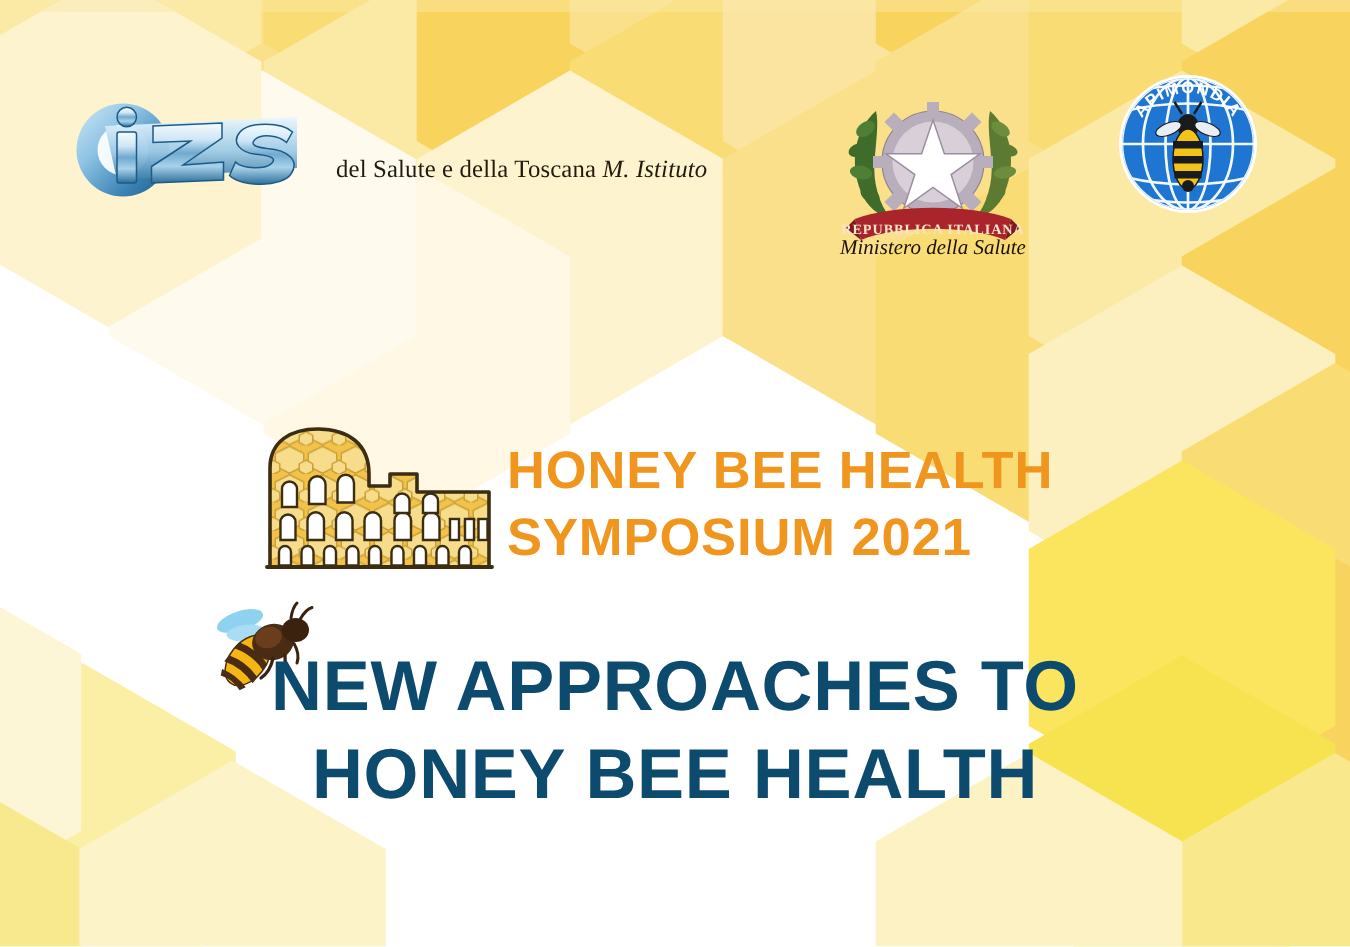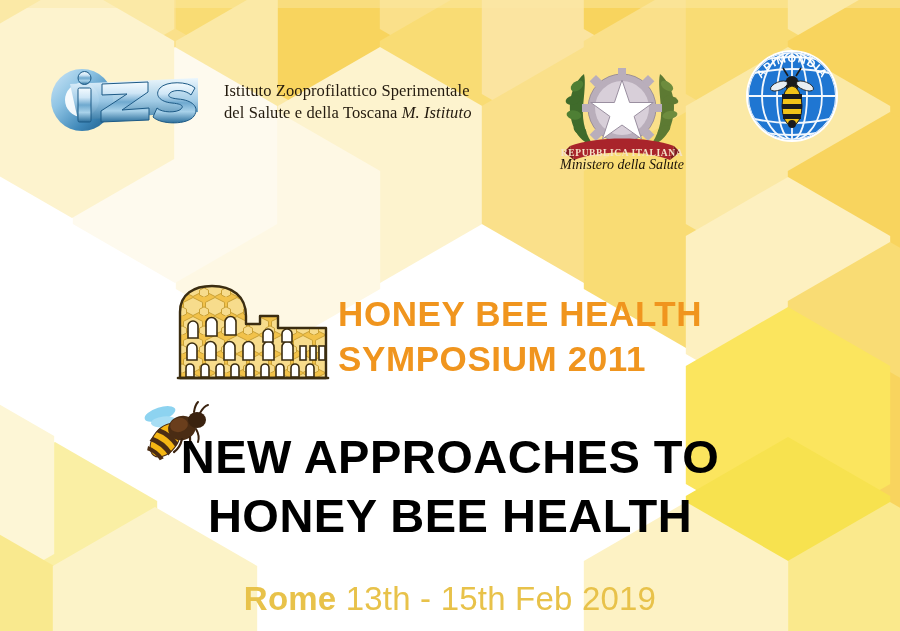--- a/index.html
+++ b/index.html
@@ -77,21 +77,21 @@
 
   
   #bee{
     position:absolute;left:138px;top:400px;
     width:74px;height:66px;
   }
   #main-headline{
     position:absolute;left:0;top:428px;
     width:900px;
     text-align:center;
-    color:#000000;
+    color:#0c4a6e;
     font-family:"Liberation Sans", sans-serif;
     font-weight:bold;
     font-size:47px;
     line-height:1.25;
     letter-spacing:0.5px;
     white-space:nowrap;
   }
   #main-headline .l2{display:block;}
 
   
@@ -199,21 +199,21 @@
 
       <rect x="30" y="30" width="13" height="34" rx="1.5" fill="url(#izsMetal)" stroke="#1d5a86" stroke-width="1"></rect>
       <circle cx="36.5" cy="20" r="6.5" fill="url(#izsMetal)" stroke="#1d5a86" stroke-width="1"></circle>
       <path d="M54 26 L100 24 L100 34 L74 52 L101 50 L101 62 L53 64 L53 53 L79 36 L54 37 Z" fill="url(#izsMetal)" stroke="#1d5a86" stroke-width="1"></path>
       <path d="M147 30 C140 23 118 23 112 30 C106 37 112 44 124 45 C134 46 136 48 133 51
                C129 55 114 55 109 50 L105 59 C113 67 140 67 146 58 C152 49 144 42 130 41
                C121 40 119 38 122 35 C126 31 138 32 143 37 Z" fill="url(#izsMetal)" stroke="#1d5a86" stroke-width="1"></path>
     </svg>
 
     <div id="izs-text">
-      <span>Istituto Zooprofilattico Sperimentale</span><br>
+      <br>
       <span>del Salute e della Toscana </span><span class="ital">M. Istituto</span>
     </div>
 
     <svg id="min-logo" viewBox="0 0 132 120">
 
       <path d="M28 22 C14 34 10 56 18 76 C22 86 30 92 38 94 C30 84 26 70 27 56 C28 42 30 30 28 22 Z" fill="#3f6b2b"></path>
       <ellipse cx="21" cy="34" rx="7" ry="4.5" fill="#4e7f34" transform="rotate(-35 21 34)"></ellipse>
       <ellipse cx="17" cy="48" rx="7.5" ry="4.5" fill="#3f6b2b" transform="rotate(-15 17 48)"></ellipse>
       <ellipse cx="18" cy="63" rx="7.5" ry="4.5" fill="#4e7f34" transform="rotate(10 18 63)"></ellipse>
       <ellipse cx="24" cy="78" rx="7" ry="4.5" fill="#3f6b2b" transform="rotate(32 24 78)"></ellipse>
@@ -340,21 +340,21 @@
       <rect x="140" y="68" width="6" height="14"></rect>
       <rect x="150" y="68" width="6" height="14"></rect>
       <rect x="159" y="68" width="6" height="14"></rect>
     </g>
 
     <path d="M18 100 L168 100" stroke="#3b2d11" stroke-width="2.6" stroke-linecap="round"></path>
   </svg>
 
   <div id="symposium-title">
     <span>HONEY BEE HEALTH</span>
-    <span class="l2">SYMPOSIUM 2011</span>
+    <span class="l2">SYMPOSIUM 2021</span>
   </div>
 
   <svg id="bee" viewBox="0 0 74 66">
 
     <g>
       <ellipse cx="22" cy="14" rx="16" ry="6.5" fill="#8DD3F0" transform="rotate(-18 22 14)"></ellipse>
       <ellipse cx="26" cy="22" rx="13" ry="5.5" fill="#A8DEF4" transform="rotate(-6 26 22)"></ellipse>
     </g>
 
     <g transform="rotate(38 34 38)">
@@ -375,17 +375,14 @@
     <path d="M44 39 Q42 48 36 52" stroke="#3A220F" stroke-width="2.2" fill="none" stroke-linecap="round"></path>
     <path d="M52 37 Q53 46 48 51" stroke="#3A220F" stroke-width="2.2" fill="none" stroke-linecap="round"></path>
     <path d="M58 29 Q62 36 60 42" stroke="#3A220F" stroke-width="2" fill="none" stroke-linecap="round"></path>
   </svg>
 
   <div id="main-headline">
     <span>NEW APPROACHES TO</span>
     <span class="l2">HONEY BEE HEALTH</span>
   </div>
 
-  <div id="date-line">
-    <span class="city">Rome</span><span> 13th - 15th Feb 2019</span>
-  </div>
 
 </div>
 
 </body></html>

